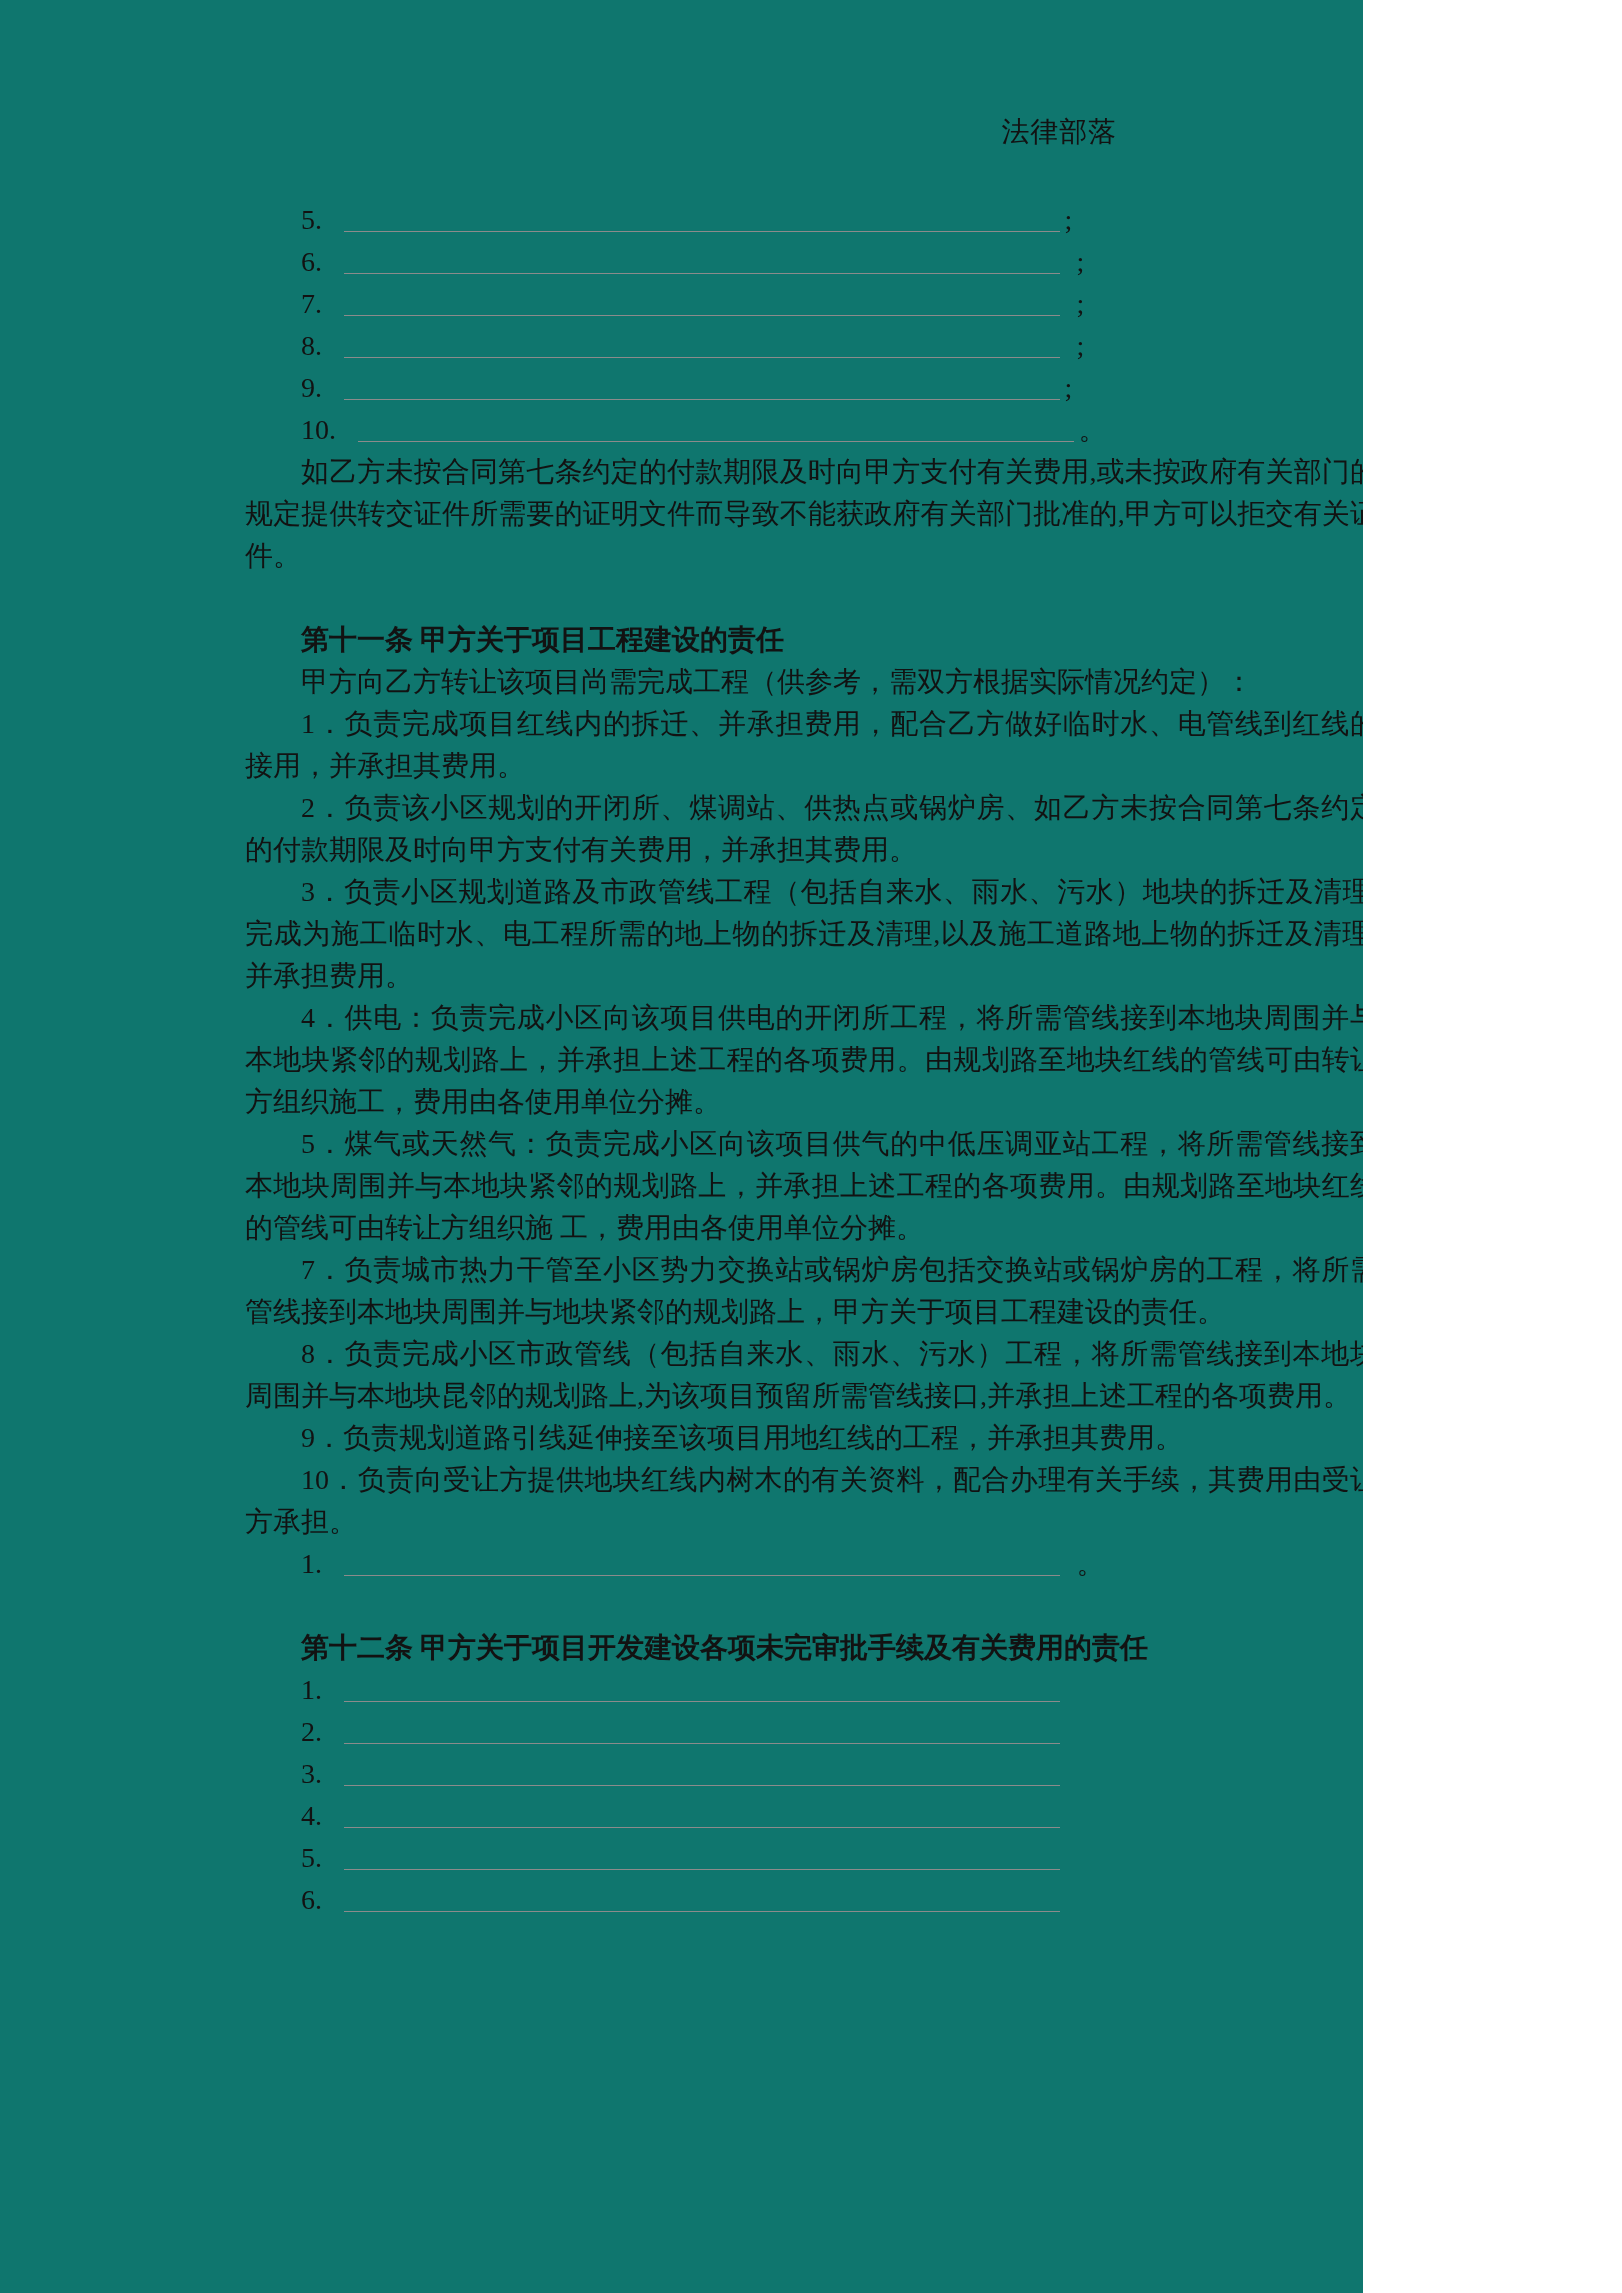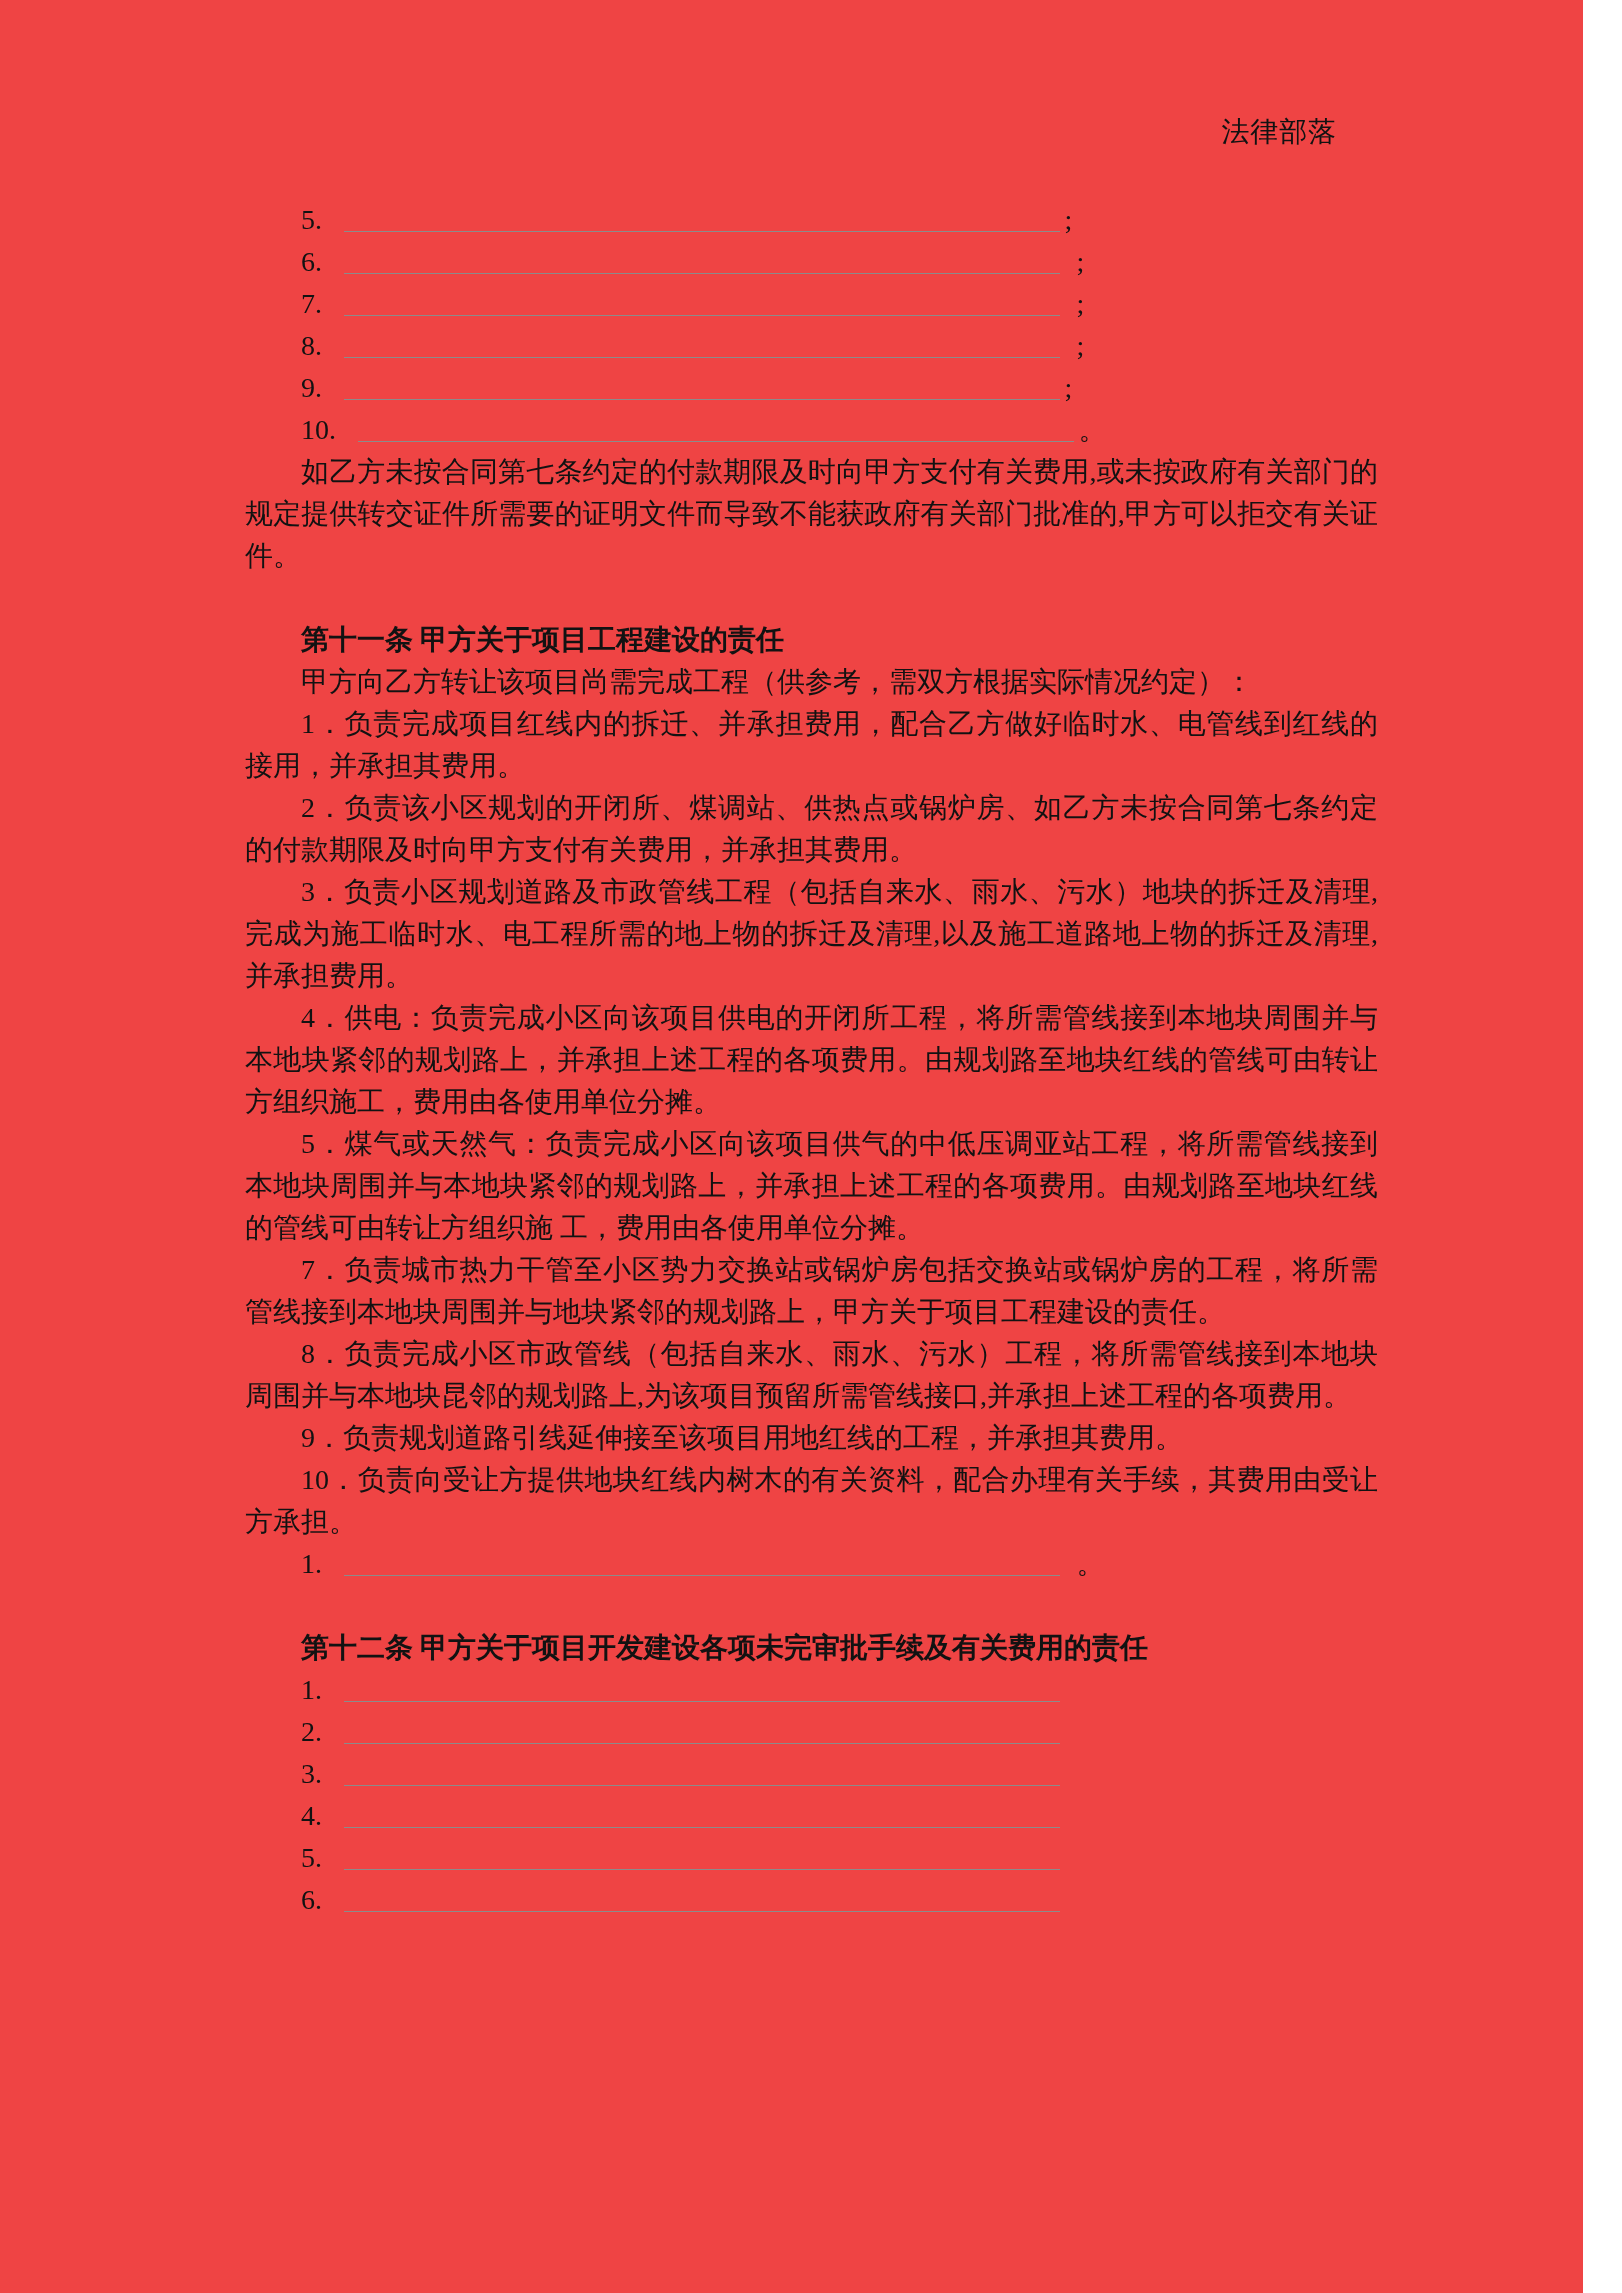--- a/index.html
+++ b/index.html
@@ -1,19 +1,19 @@
 <!DOCTYPE html>
 <html style="font-size:14.5px"><head>
 <meta charset="utf-8">
 <style>
   html,body{margin:0;padding:0;background:#ffffff;}
   .page{
     position:relative;
-    width:1583px;height:2294px;
-    background:#ef4444;
+    width:1363px;height:2294px;
+    background:#0f766e;
     color:#121212;
     font-family:"Liberation Serif","DejaVu Serif",serif;
     overflow:hidden;
   }
   .brand{
     position:absolute;
     top:115px;right:246px;
     font-size:28px;line-height:33px;
     letter-spacing:0.9px;
   }

